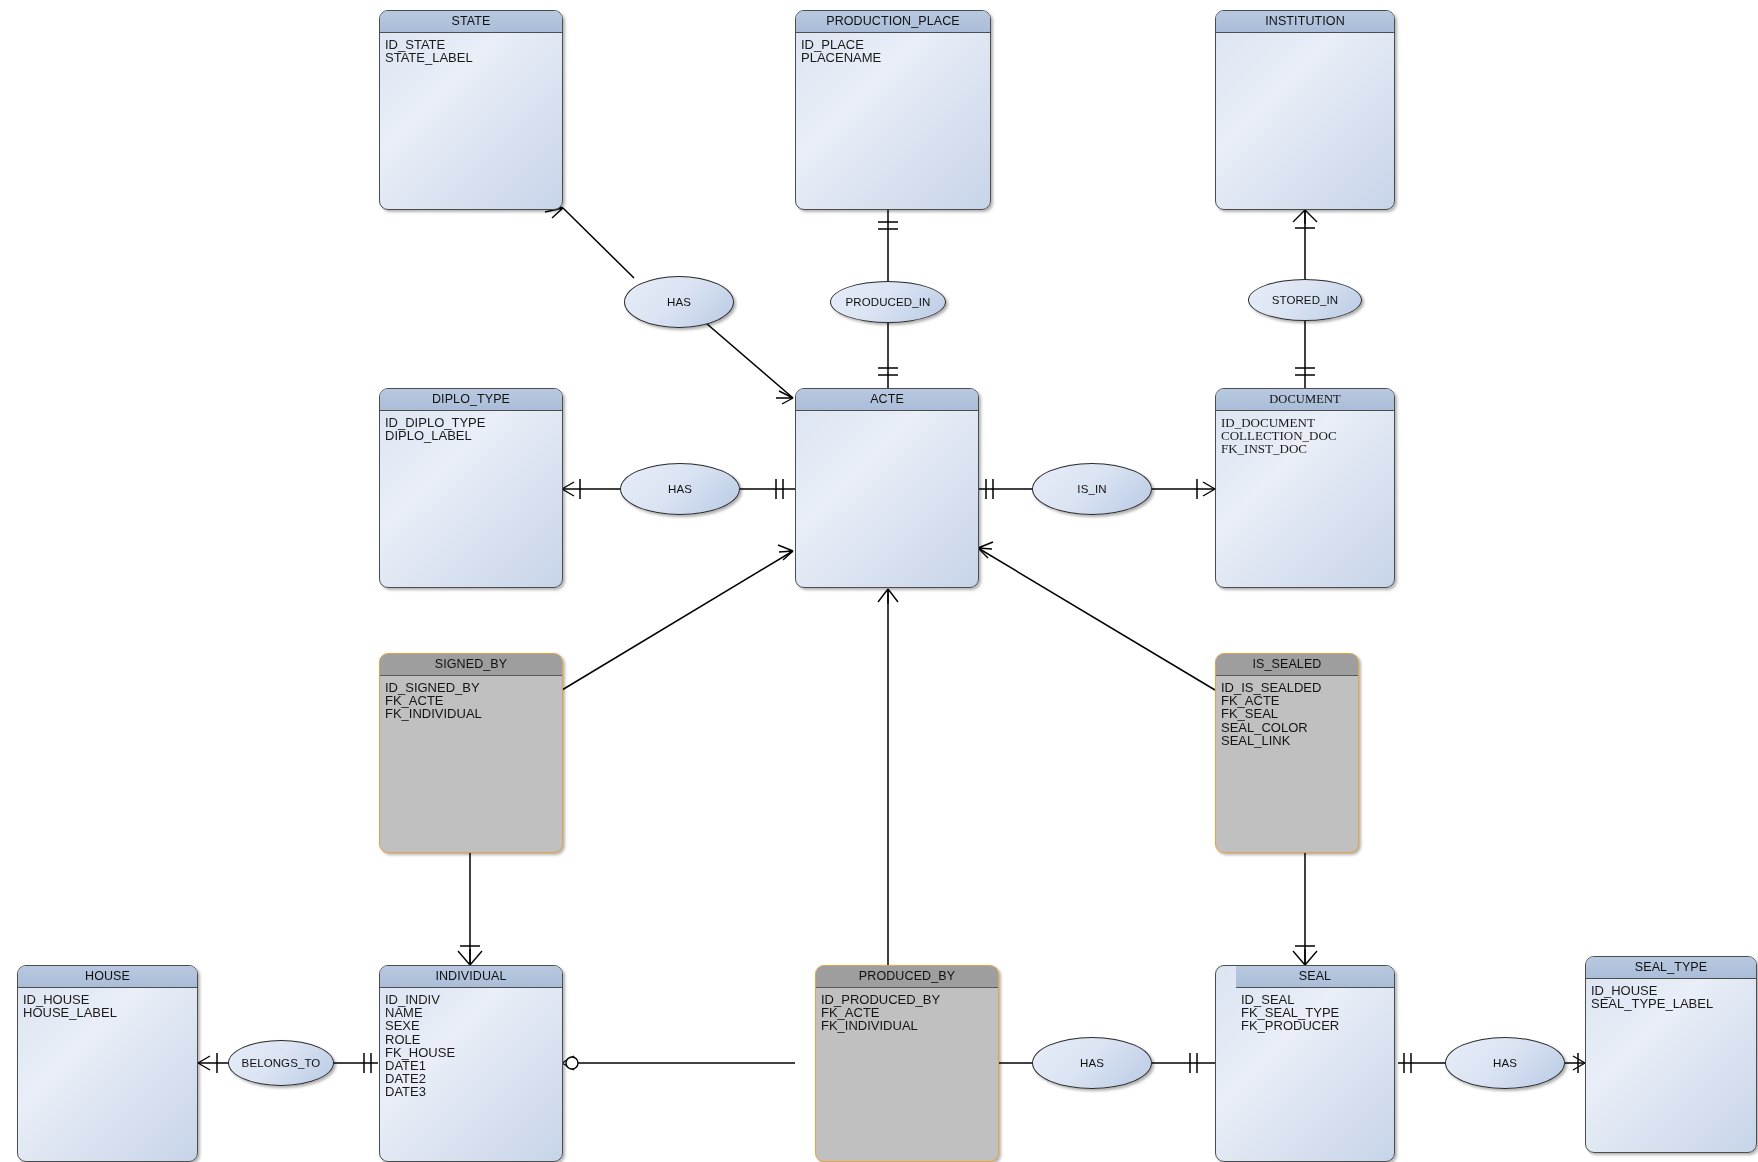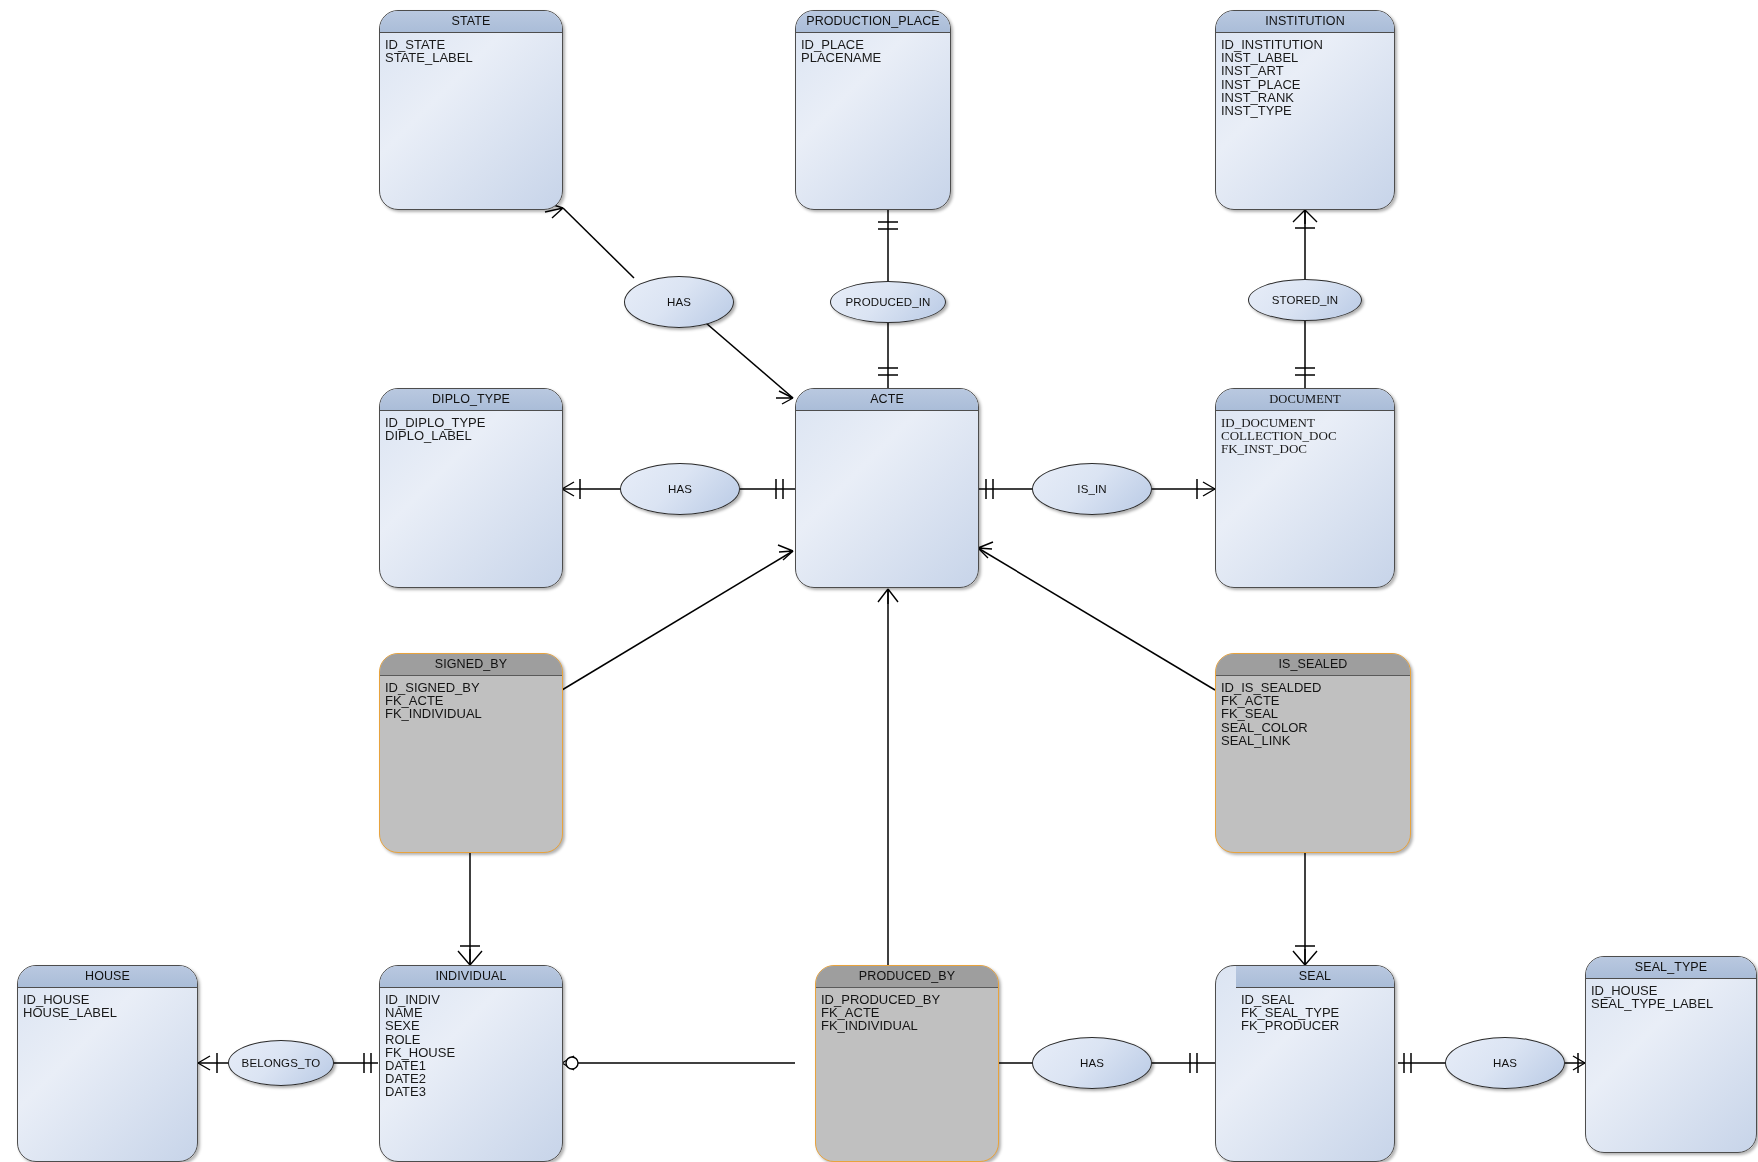--- a/index.html
+++ b/index.html
@@ -21,21 +21,21 @@
     width: 1758px;
     height: 1162px;
     pointer-events: none;
   }
 
   
   .entity {
     position: absolute;
     box-sizing: border-box;
     border: 1.4px solid #4d4d4d;
-    border-radius: 19px;
+    border-radius: 9px;
     background: linear-gradient(135deg, #dbe4f2 0%, #e9eef7 38%, #c7d4e9 100%);
     box-shadow: 2px 2px 3px rgba(0,0,0,0.30);
     overflow: hidden;
   }
   .entity .ehead {
     height: 21px;
     line-height: 21px;
     text-align: center;
     font-size: 12.5px;
     color: #111111;
@@ -178,38 +178,30 @@
   </svg>
 
   <div class="entity" style="left:379px; top:10px; width:184px; height:200px;">
     <div class="ehead">STATE</div>
     <div class="ebody">
       <div class="attr">ID_STATE</div>
       <div class="attr">STATE_LABEL</div>
     </div>
   </div>
 
-  <div class="entity" style="left:795px; top:10px; width:156px; height:200px;">
+  <div class="entity" style="left:795px; top:10px; width:196px; height:200px;">
     <div class="ehead">PRODUCTION_PLACE</div>
     <div class="ebody">
       <div class="attr">ID_PLACE</div>
       <div class="attr">PLACENAME</div>
     </div>
   </div>
 
   <div class="entity" style="left:1215px; top:10px; width:180px; height:200px;">
     <div class="ehead">INSTITUTION</div>
-    <div class="ebody">
-      <div class="attr">ID_INSTITUTION</div>
-      <div class="attr">INST_LABEL</div>
-      <div class="attr">INST_ART</div>
-      <div class="attr">INST_PLACE</div>
-      <div class="attr">INST_RANK</div>
-      <div class="attr">INST_TYPE</div>
-    </div>
   </div>
 
   <div class="entity" style="left:379px; top:388px; width:184px; height:200px;">
     <div class="ehead">DIPLO_TYPE</div>
     <div class="ebody">
       <div class="attr">ID_DIPLO_TYPE</div>
       <div class="attr">DIPLO_LABEL</div>
     </div>
   </div>
 
@@ -228,21 +220,21 @@
 
   <div class="entity assoc" style="left:379px; top:653px; width:184px; height:200px;">
     <div class="ehead">SIGNED_BY</div>
     <div class="ebody">
       <div class="attr">ID_SIGNED_BY</div>
       <div class="attr">FK_ACTE</div>
       <div class="attr">FK_INDIVIDUAL</div>
     </div>
   </div>
 
-  <div class="entity assoc" style="left:1215px; top:653px; width:196px; height:200px;">
+  <div class="entity assoc" style="left:1215px; top:653px; width:144px; height:200px;">
     <div class="ehead">IS_SEALED</div>
     <div class="ebody">
       <div class="attr">ID_IS_SEALDED</div>
       <div class="attr">FK_ACTE</div>
       <div class="attr">FK_SEAL</div>
       <div class="attr">SEAL_COLOR</div>
       <div class="attr">SEAL_LINK</div>
     </div>
   </div>
 

